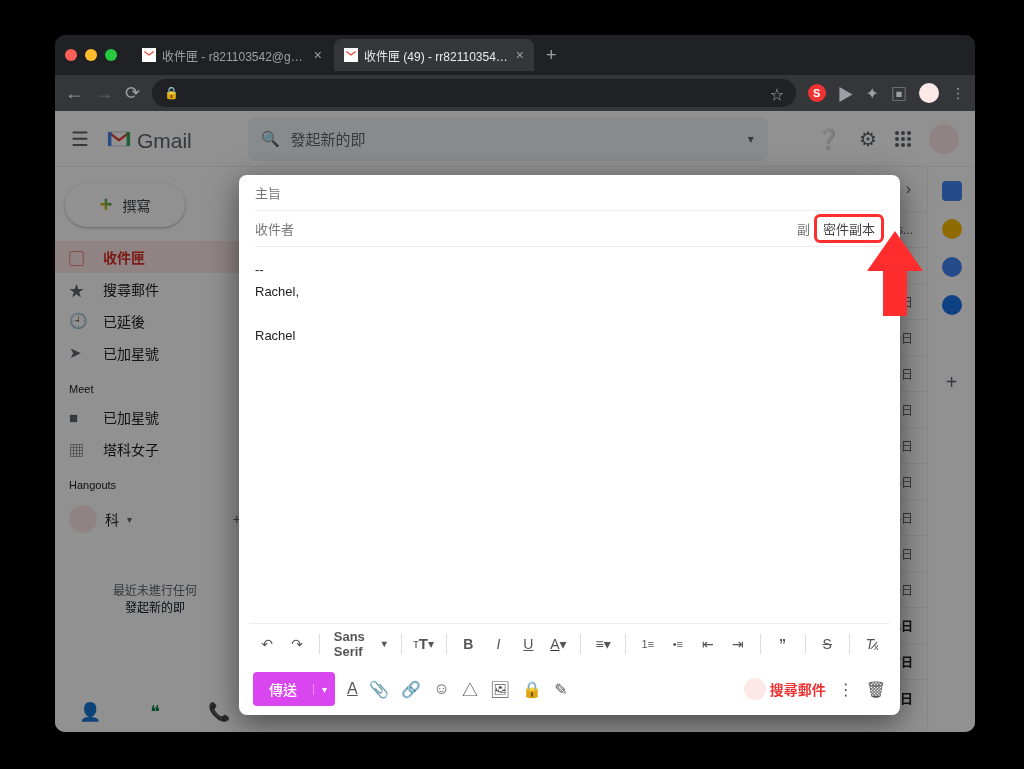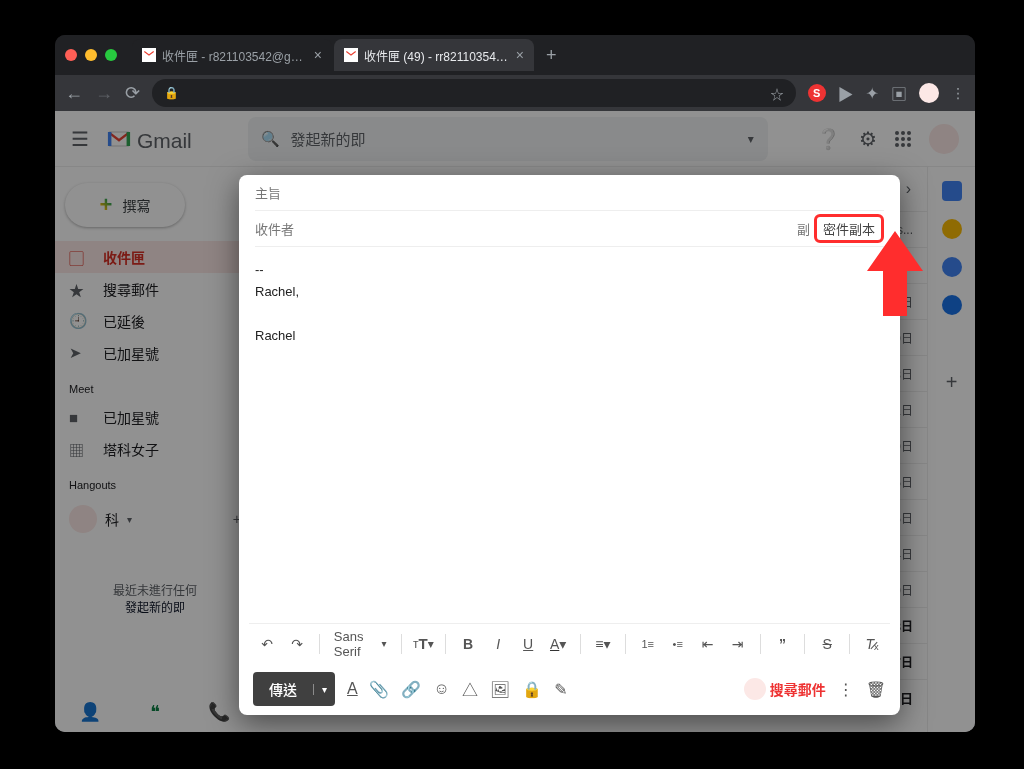--- a/index.html
+++ b/index.html
@@ -94,24 +94,24 @@
 .cwrow .cclinks{ margin-left:auto; display:flex; gap:4px; align-items:center; }
 .cclinks .cc{ color:#777; cursor:pointer; }
 .cclinks .bcc{ color:#444; cursor:pointer; }
 .bcc-highlight{ border:3px solid #ff2d2d; border-radius:6px; padding:2px 6px; }
 
 .cwbody{ flex:1; padding:12px 16px; font-size:13px; color:#222; line-height:1.7; }
 
 .cwtoolbar{ border-top:1px solid #eee; margin:0 10px; height:40px; display:flex; align-items:center; gap:6px; padding:0 6px; color:#555; font-size:14px; }
 .cwtoolbar .sep{ width:1px; height:20px; background:#ddd; margin:0 4px; }
 .cwtoolbar .tbtn{ min-width:24px; height:28px; display:flex; align-items:center; justify-content:center; cursor:pointer; border-radius:3px; }
-.cwtoolbar .fontsel{ display:flex; align-items:center; gap:4px; font-size:13px; padding:0 4px; }
+.cwtoolbar .fontsel{ display:flex; align-items:center; gap:4px; font-size:13px; padding:0 4px;font-weight:bold; }
 
 .cwactions{ height:52px; display:flex; align-items:center; padding:0 14px; gap:12px; }
-.sendbtn{ background:#404040; color:#fff; height:34px; border-radius:4px; display:flex; align-items:center; cursor:pointer; }
+.sendbtn{ background:#d946ef; color:#fff; height:34px; border-radius:4px; display:flex; align-items:center; cursor:pointer; }
 .sendbtn .lbl{ padding:0 16px; font-size:14px; font-weight:500; }
 .sendbtn .dd{ border-left:1px solid rgba(255,255,255,.4); padding:0 8px; font-size:10px; }
 .cwactions .aicon{ color:#555; font-size:16px; cursor:pointer; }
 .cwactions .spacer{ flex:1; }
 .cwactions .brand{ display:flex; align-items:center; gap:4px; font-size:14px; font-weight:bold; color:#e33; }
 .cwactions .brand .bav{ width:22px; height:22px; border-radius:50%; background:#fce8e6; }
 
 
 .redarrow{ position:absolute; z-index:20; left:810px; top:196px; width:60px; height:90px; pointer-events:none; }
 

